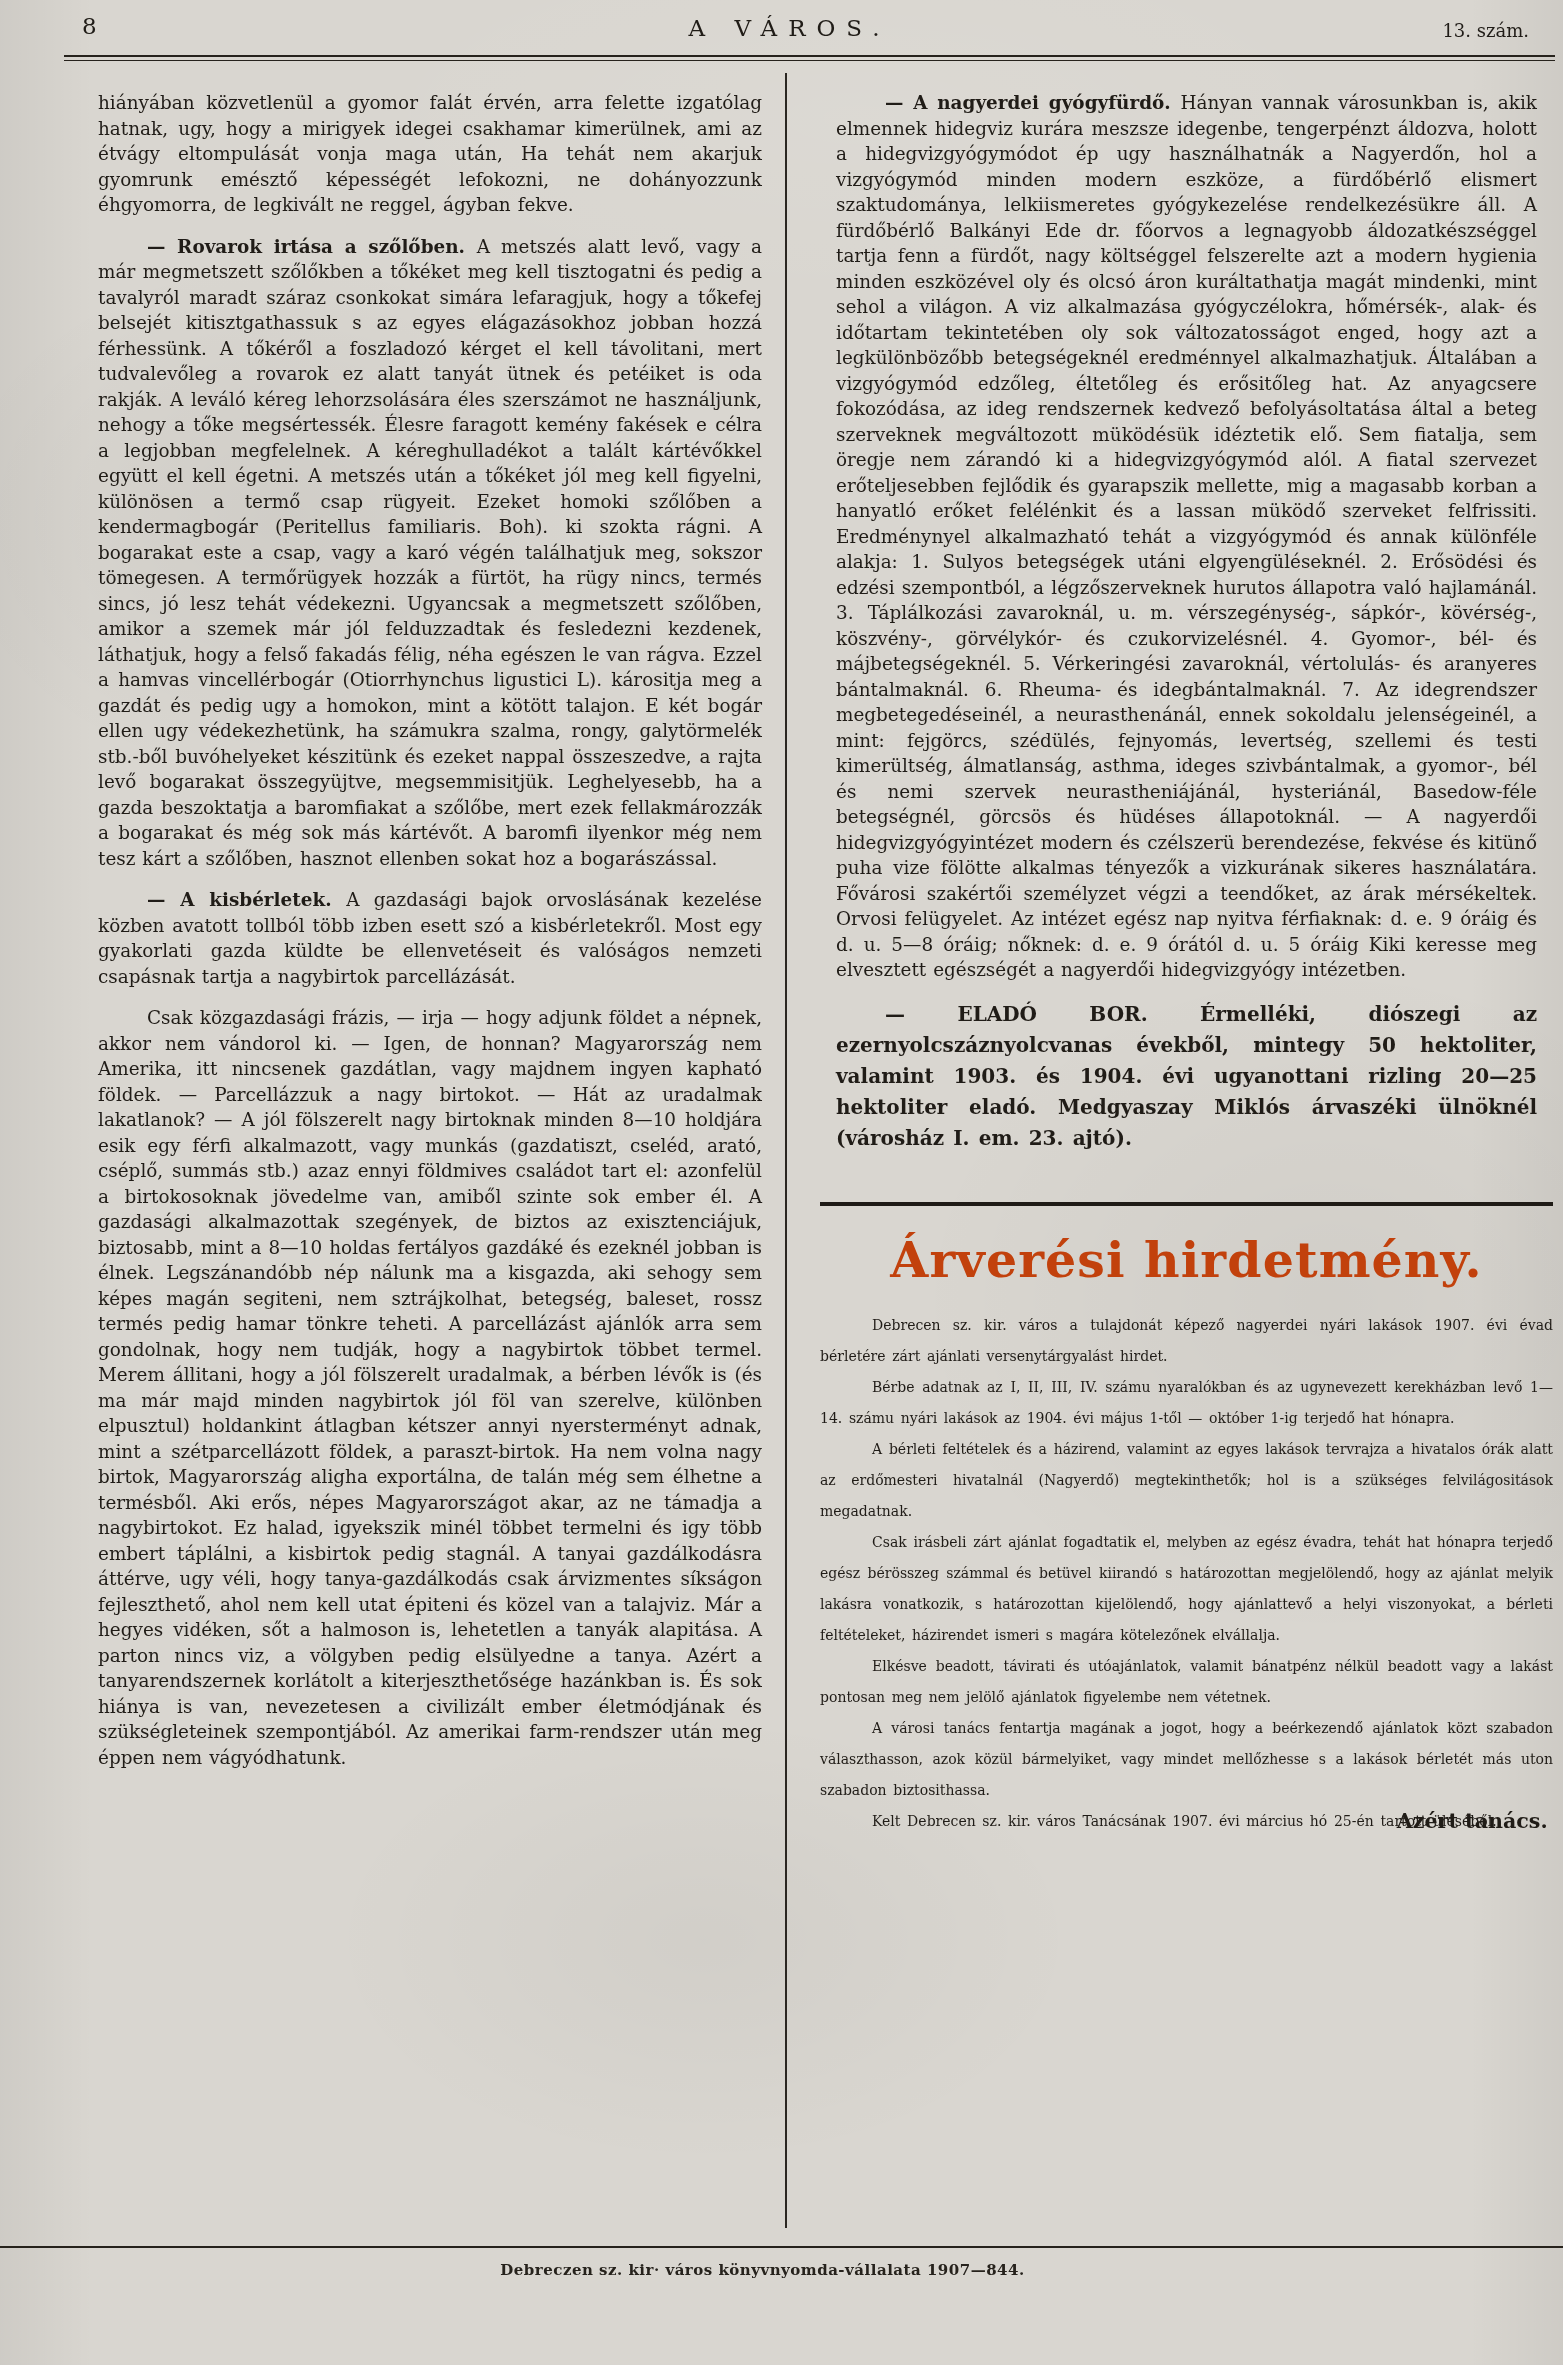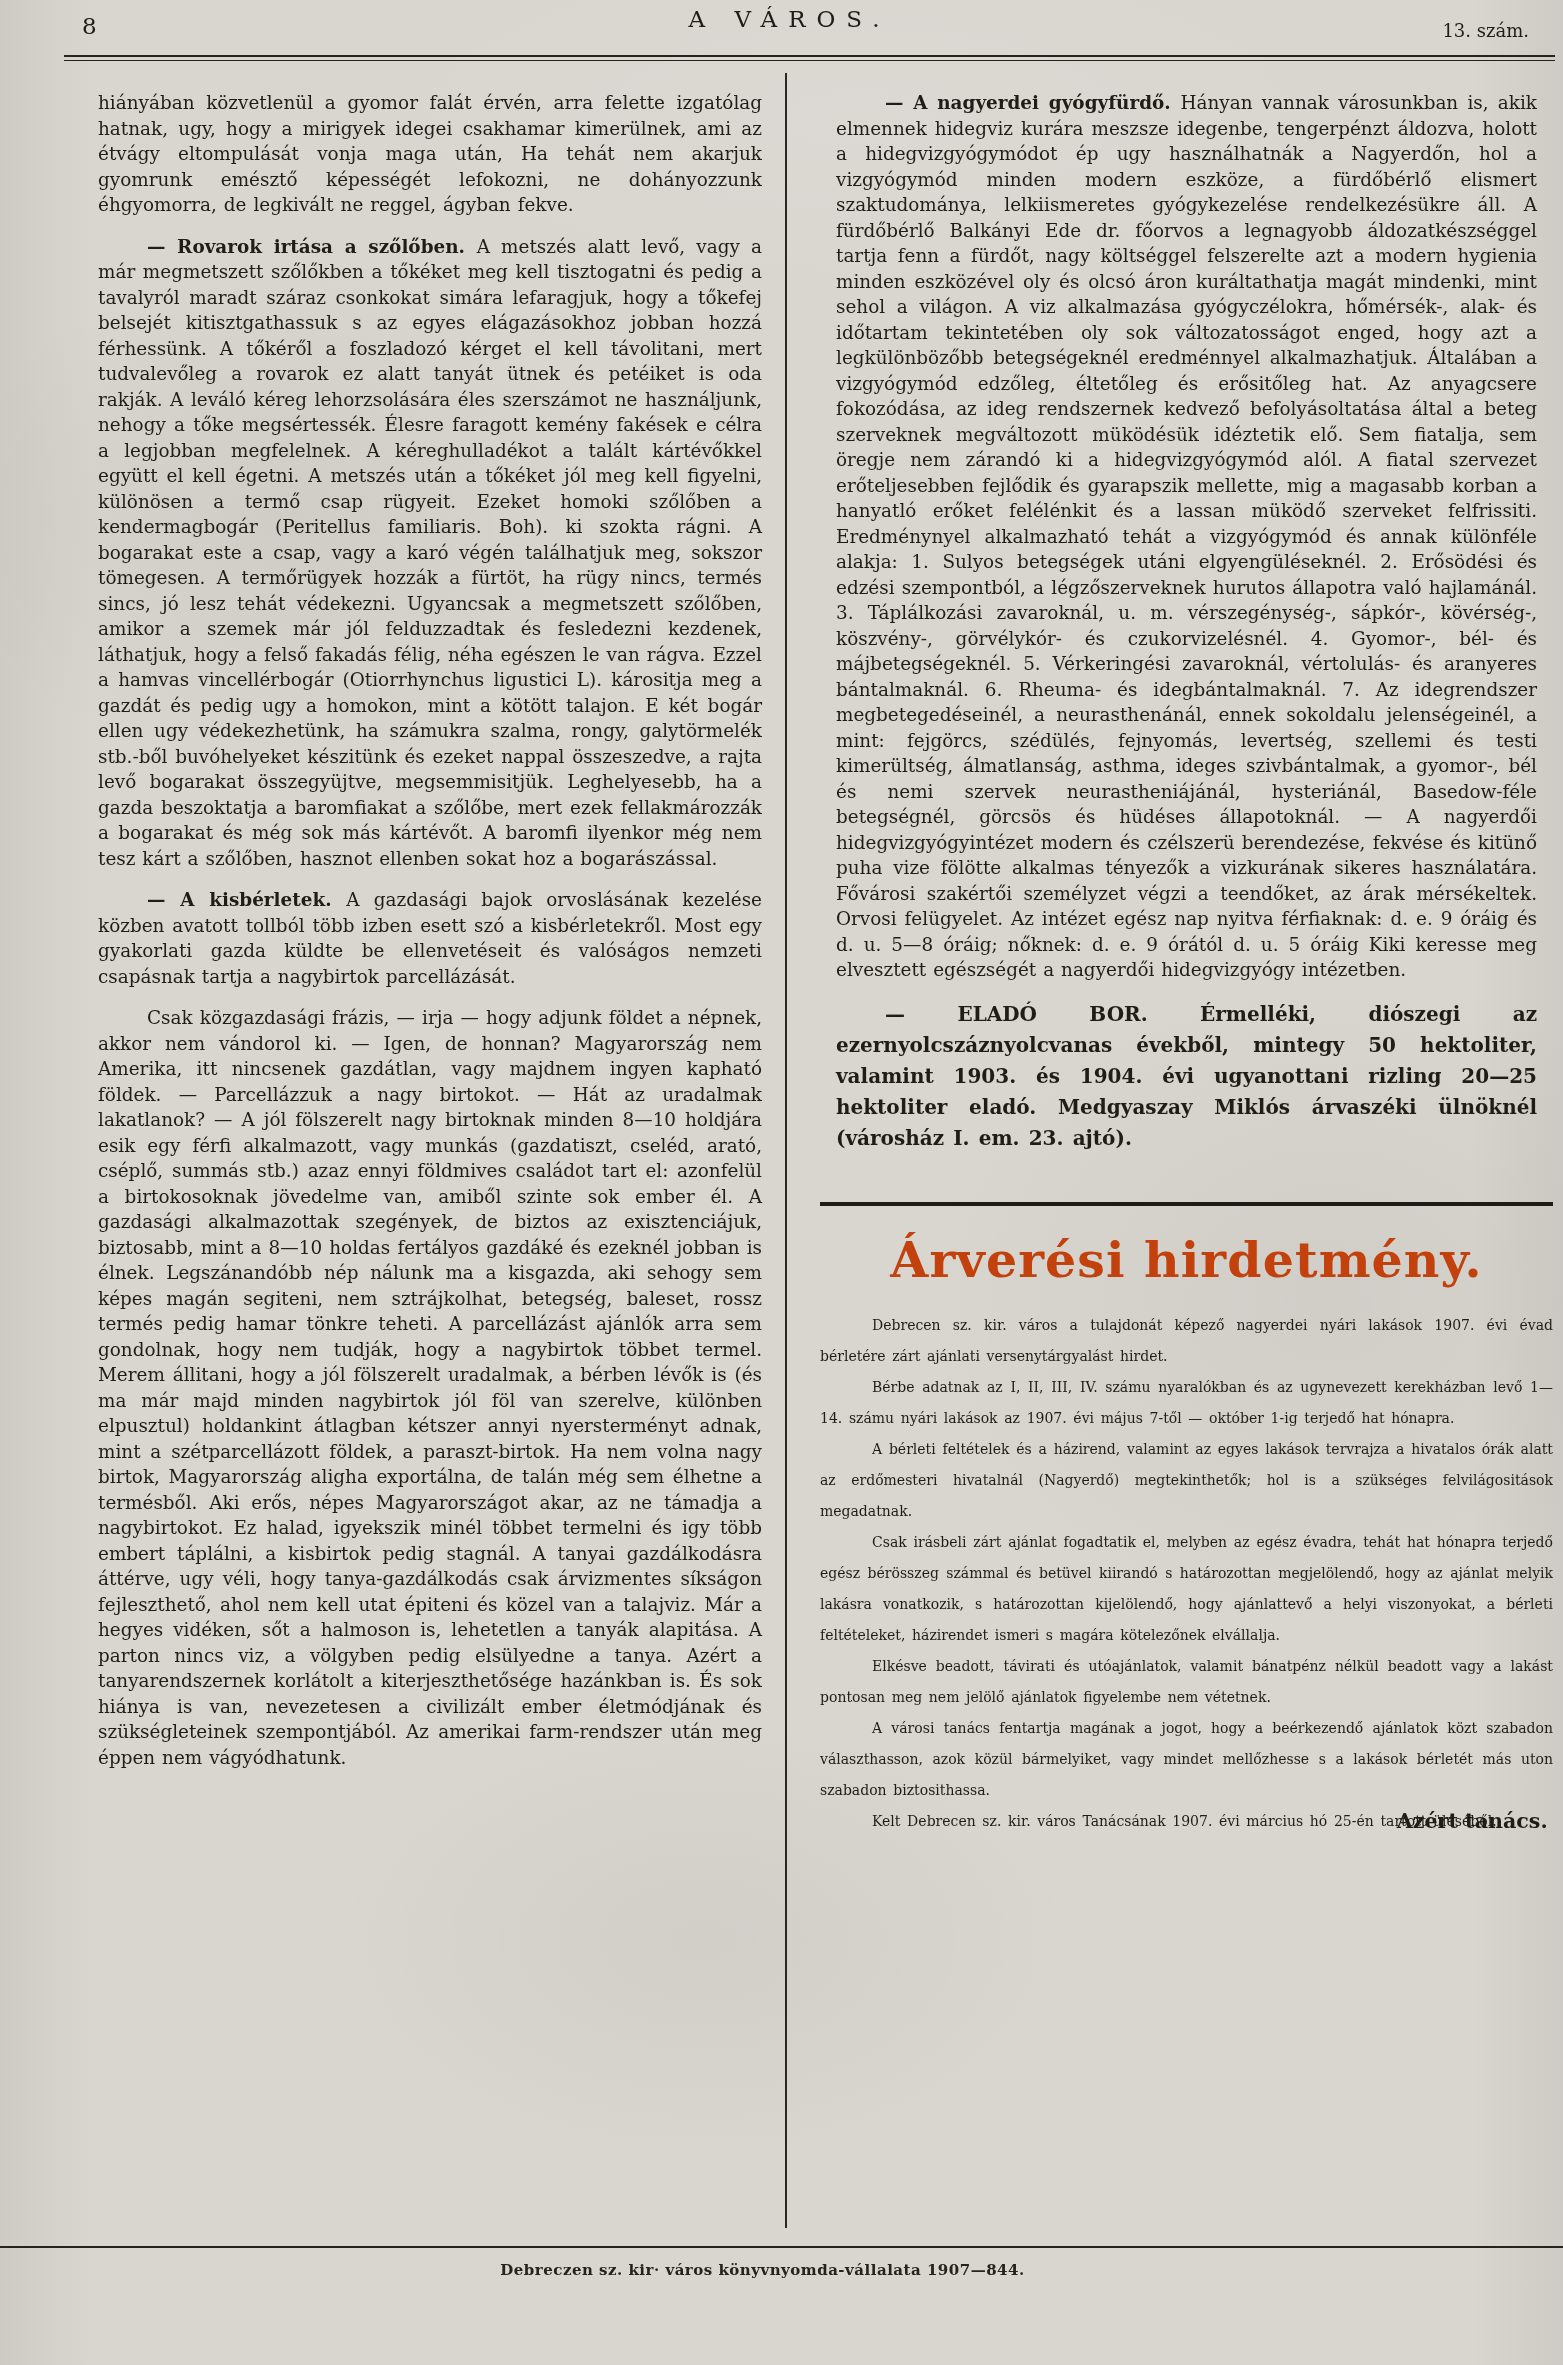--- a/index.html
+++ b/index.html
@@ -17,21 +17,21 @@
     content:"";position:absolute;inset:0;pointer-events:none;
     background:
       radial-gradient(ellipse 488px 380px at 18% 22%, rgba(0,0,0,0.045), transparent 70%),
       radial-gradient(ellipse 597px 488px at 85% 55%, rgba(0,0,0,0.04), transparent 70%),
       radial-gradient(ellipse 542px 325px at 45% 82%, rgba(0,0,0,0.035), transparent 70%),
       radial-gradient(ellipse 759px 271px at 55% 5%, rgba(255,255,255,0.07), transparent 70%),
       linear-gradient(90deg, rgba(0,0,0,0.05), rgba(0,0,0,0) 6%, rgba(0,0,0,0) 94%, rgba(0,0,0,0.05));
   }
   .hdr-pagenum{position:absolute;left:82px;top:13px;font-size:23px;}
   .hdr-masthead{
-    position:absolute;left:50%;top:6px;transform:translateX(-46%);
+    position:absolute;left:50%;top:15px;transform:translateX(-46%);
     font-size:23px;letter-spacing:11px;white-space:nowrap;
   }
   .hdr-issue{position:absolute;right:34px;top:19.5px;font-size:18px;white-space:nowrap;}
   .rule-double{
     position:absolute;left:64px;top:55px;width:1491px;height:3.3px;
     border-top:2.2px solid #26221c;border-bottom:1.6px solid #26221c;
   }
   .divider{position:absolute;left:785px;top:73px;width:1.6px;height:2155px;background:#2b2722;}
 
   .col{position:absolute;top:74px;}
@@ -92,21 +92,21 @@
 
   <div class="col col-right">
     <div id="right-articles">
         <p class="body-para"><b class="lead">— A nagyerdei gyógyfürdő. </b>Hányan vannak városunkban is, akik elmennek hidegviz kurára meszsze idegenbe, tengerpénzt áldozva, holott a hidegvizgyógymódot ép ugy használhatnák a Nagyerdőn, hol a vizgyógymód minden modern eszköze, a fürdőbérlő elismert szaktudománya, lelkiismeretes gyógykezelése rendelkezésükre áll. A fürdőbérlő Balkányi Ede dr. főorvos a legnagyobb áldozatkészséggel tartja fenn a fürdőt, nagy költséggel felszerelte azt a modern hygienia minden eszközével oly és olcsó áron kuráltathatja magát mindenki, mint sehol a világon. A viz alkalmazása gyógyczélokra, hőmérsék-, alak- és időtartam tekintetében oly sok változatosságot enged, hogy azt a legkülönbözőbb betegségeknél eredménnyel alkalmazhatjuk. Általában a vizgyógymód edzőleg, éltetőleg és erősitőleg hat. Az anyagcsere fokozódása, az ideg rendszernek kedvező befolyásoltatása által a beteg szerveknek megváltozott müködésük idéztetik elő. Sem fiatalja, sem öregje nem zárandó ki a hidegvizgyógymód alól. A fiatal szervezet erőteljesebben fejlődik és gyarapszik mellette, mig a magasabb korban a hanyatló erőket felélénkit és a lassan müködő szerveket felfrissiti. Eredménynyel alkalmazható tehát a vizgyógymód és annak különféle alakja: 1. Sulyos betegségek utáni elgyengüléseknél. 2. Erősödési és edzési szempontból, a légzőszerveknek hurutos állapotra való hajlamánál. 3. Táplálkozási zavaroknál, u. m. vérszegénység-, sápkór-, kövérség-, köszvény-, görvélykór- és czukorvizelésnél. 4. Gyomor-, bél- és májbetegségeknél. 5. Vérkeringési zavaroknál, vértolulás- és aranyeres bántalmaknál. 6. Rheuma- és idegbántalmaknál. 7. Az idegrendszer megbetegedéseinél, a neurasthenánál, ennek sokoldalu jelenségeinél, a mint: fejgörcs, szédülés, fejnyomás, levertség, szellemi és testi kimerültség, álmatlanság, asthma, ideges szivbántalmak, a gyomor-, bél és nemi szervek neurastheniájánál, hysteriánál, Basedow-féle betegségnél, görcsös és hüdéses állapotoknál. — A nagyerdői hidegvizgyógyintézet modern és czélszerü berendezése, fekvése és kitünő puha vize fölötte alkalmas tényezők a vizkurának sikeres használatára. Fővárosi szakértői személyzet végzi a teendőket, az árak mérsékeltek. Orvosi felügyelet. Az intézet egész nap nyitva férfiaknak: d. e. 9 óráig és d. u. 5—8 óráig; nőknek: d. e. 9 órától d. u. 5 óráig Kiki keresse meg elvesztett egészségét a nagyerdői hidegvizgyógy intézetben.</p>
         <p class="body-para bold"><b class="lead">— ELADÓ BOR. </b>Érmelléki, diószegi az ezernyolcszáznyolcvanas évekből, mintegy 50 hektoliter, valamint 1903. és 1904. évi ugyanottani rizling 20—25 hektoliter eladó. Medgyaszay Miklós árvaszéki ülnöknél (városház I. em. 23. ajtó).</p>
       </div>
     <div class="section-rule"></div>
     <h1 class="notice-title">Árverési hirdetmény.</h1>
     <div id="notice-paras">
         <p class="notice-para">Debrecen sz. kir. város a tulajdonát képező nagyerdei nyári lakások 1907. évi évad bérletére zárt ajánlati versenytárgyalást hirdet.</p>
-        <p class="notice-para">Bérbe adatnak az I, II, III, IV. számu nyaralókban és az ugynevezett kerekházban levő 1—14. számu nyári lakások az 1907. évi május 7-től — október 1-ig terjedő hat hónapra.</p>
+        <p class="notice-para">Bérbe adatnak az I, II, III, IV. számu nyaralókban és az ugynevezett kerekházban levő 1—14. számu nyári lakások az 1904. évi május 1-től — október 1-ig terjedő hat hónapra.</p>
         <p class="notice-para">A bérleti feltételek és a házirend, valamint az egyes lakások tervrajza a hivatalos órák alatt az erdőmesteri hivatalnál (Nagyerdő) megtekinthetők; hol is a szükséges felvilágositások megadatnak.</p>
         <p class="notice-para">Csak irásbeli zárt ajánlat fogadtatik el, melyben az egész évadra, tehát hat hónapra terjedő egész bérösszeg számmal és betüvel kiirandó s határozottan megjelölendő, hogy az ajánlat melyik lakásra vonatkozik, s határozottan kijelölendő, hogy ajánlattevő a helyi viszonyokat, a bérleti feltételeket, házirendet ismeri s magára kötelezőnek elvállalja.</p>
         <p class="notice-para">Elkésve beadott, távirati és utóajánlatok, valamit bánatpénz nélkül beadott vagy a lakást pontosan meg nem jelölő ajánlatok figyelembe nem vétetnek.</p>
         <p class="notice-para">A városi tanács fentartja magának a jogot, hogy a beérkezendő ajánlatok közt szabadon választhasson, azok közül bármelyiket, vagy mindet mellőzhesse s a lakások bérletét más uton szabadon biztosithassa.</p>
       </div>
     <p class="notice-para">Kelt Debrecen sz. kir. város Tanácsának 1907. évi március hó 25-én tartott üléséből.</p>
     <span class="signature">Azért tanács.</span>
   </div>
 
   <div class="footer-rule"></div>

